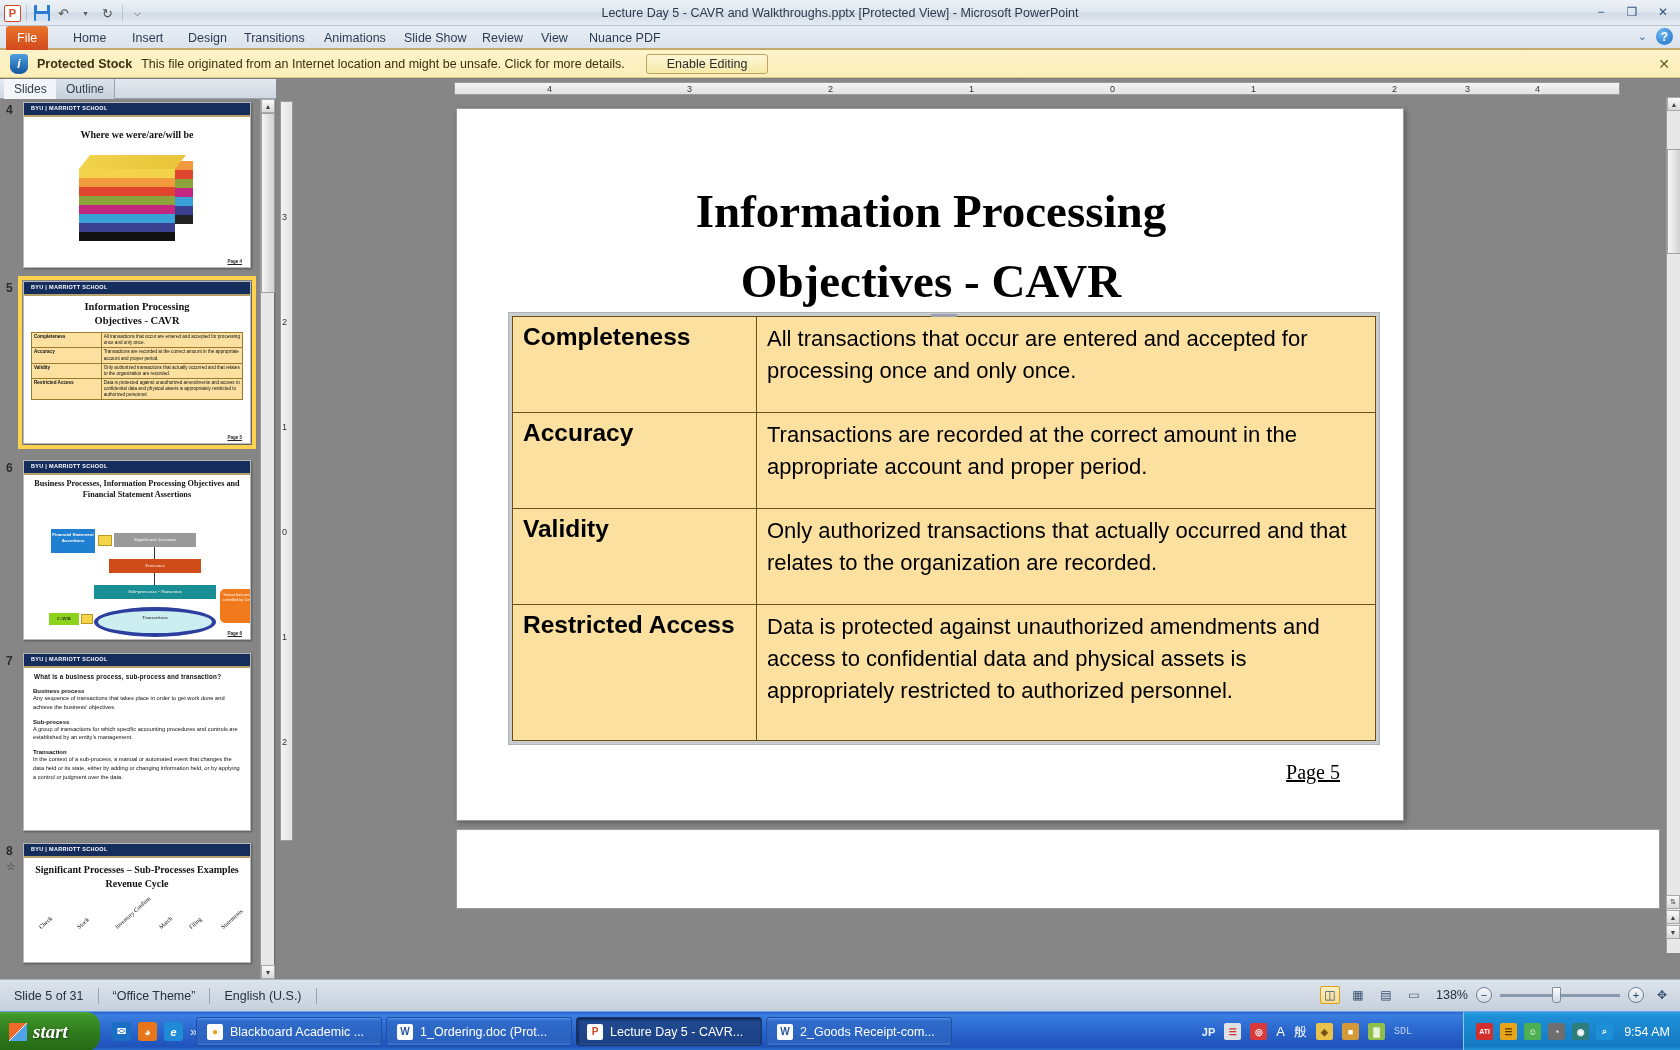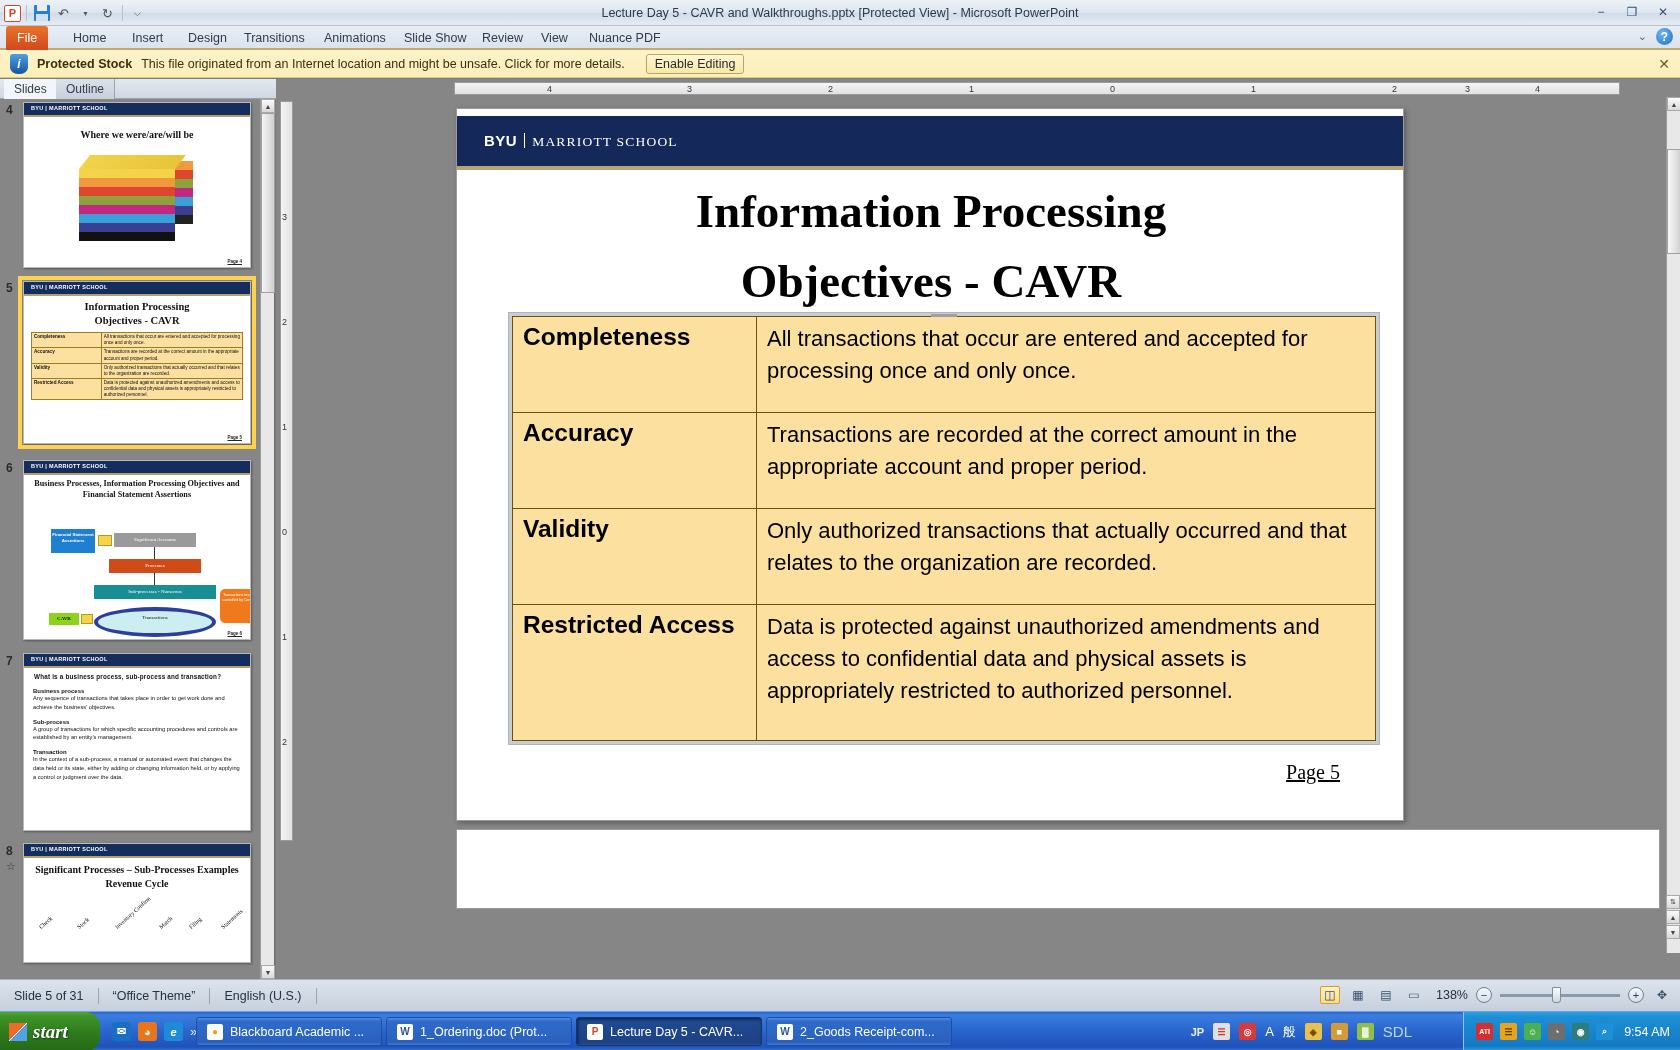--- a/index.html
+++ b/index.html
@@ -66,21 +66,21 @@
   .shield{
     width:18px;height:20px;position:relative;
     background:linear-gradient(to bottom,#4f9fe0,#13579f);
     border-radius:3px 3px 50% 50%/3px 3px 32% 32%;
     color:#fff;font-size:12px;font-weight:bold;
     display:flex;align-items:center;justify-content:center; font-style:italic;
   }
   #pv-title{font-weight:bold;font-size:12.5px;color:#3a2f10;}
   #pv-msg{font-size:12.5px;color:#3a2f10;}
   #enable-btn{
-    margin-left:12px; height:20px;line-height:18px; padding:0 8px;
+    margin-left:12px; height:20px;line-height:18px; padding:0 20px;
     background:linear-gradient(to bottom,#fdf6d6,#f6e9a8);
     border:1px solid #b9a55e; border-radius:3px; font-size:12.5px; color:#2b2b2b;
   }
   #pv-close{ position:absolute; right:10px; top:6px; color:#6a5a20; font-size:14px;}
 
   
   #leftpane{
     position:absolute; left:0; top:79px; width:275px; bottom:71px;
     background:#868686;
     border-right:1px solid #6f6f6f;
@@ -507,25 +507,20 @@
   <div id="vruler">
     <span class="rtickv" style="top:110px;">3</span>
     <span class="rtickv" style="top:215px;">2</span>
     <span class="rtickv" style="top:320px;">1</span>
     <span class="rtickv" style="top:425px;">0</span>
     <span class="rtickv" style="top:530px;">1</span>
     <span class="rtickv" style="top:635px;">2</span>
   </div>
 
   <div id="slide">
-    <div id="slide-band">
-      <div id="byu">
-        <span>BYU</span><span class="divider"></span><span class="ms">MARRIOTT SCHOOL</span>
-      </div>
-    </div>
 
     <div id="slide-title">
       <div>Information Processing</div>
       <div>Objectives  - CAVR</div>
     </div>
 
     <div id="cavr-frame">
       <div class="handle-top"></div>
       <table id="cavr-table">
         <tbody>
@@ -620,21 +615,21 @@
 
   <div id="imebar">
     <span style="font-size:11px;font-weight:bold;">JP</span>
     <span class="trayico" style="background:#e0e0e0;color:#c33;">☰</span>
     <span class="trayico" style="background:#d83a3a;">◎</span>
     <span style="font-size:13px;color:#fff;">A</span>
     <span style="font-size:13px;color:#fff;">般</span>
     <span class="trayico" style="background:#e8c24a;color:#6a4a10;">◈</span>
     <span class="trayico" style="background:#d49a3a;">■</span>
     <span class="trayico" style="background:#8fbf4a;">▓</span>
-    <span style="font-size:15px;color:#bcd6f2;">SDL</span>
+    <span style="font-size:10px;color:#bcd6f2;font-family:Liberation Mono, monospace;">SDL</span>
   </div>
 
   <div id="tray">
     <span class="trayico" style="background:#d32f2f;font-size:7px;">ATI</span>
     <span class="trayico" style="background:#e8a51a;color:#5a3a00;">☰</span>
     <span class="trayico" style="background:#4caf50;">☺</span>
     <span class="trayico" style="background:#6e6e6e;">◔</span>
     <span class="trayico" style="background:#2e7d7d;">◉</span>
     <span class="trayico" style="background:#1d8fd6;">⌕</span>
     <span id="clock">9:54 AM</span>

